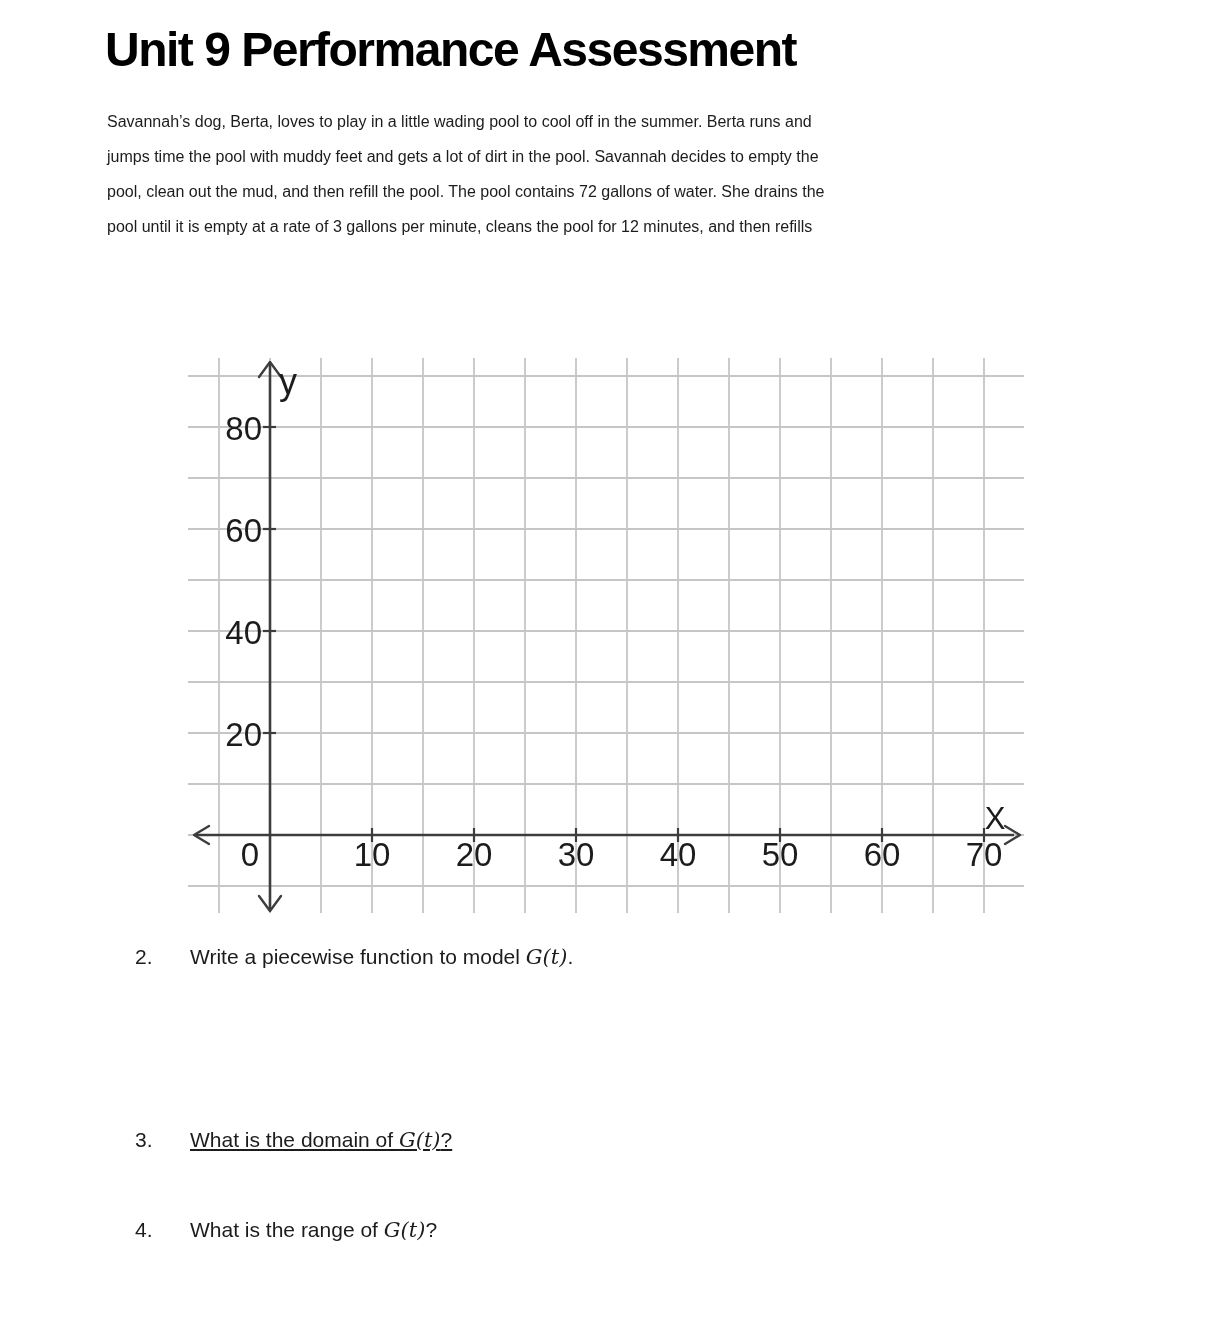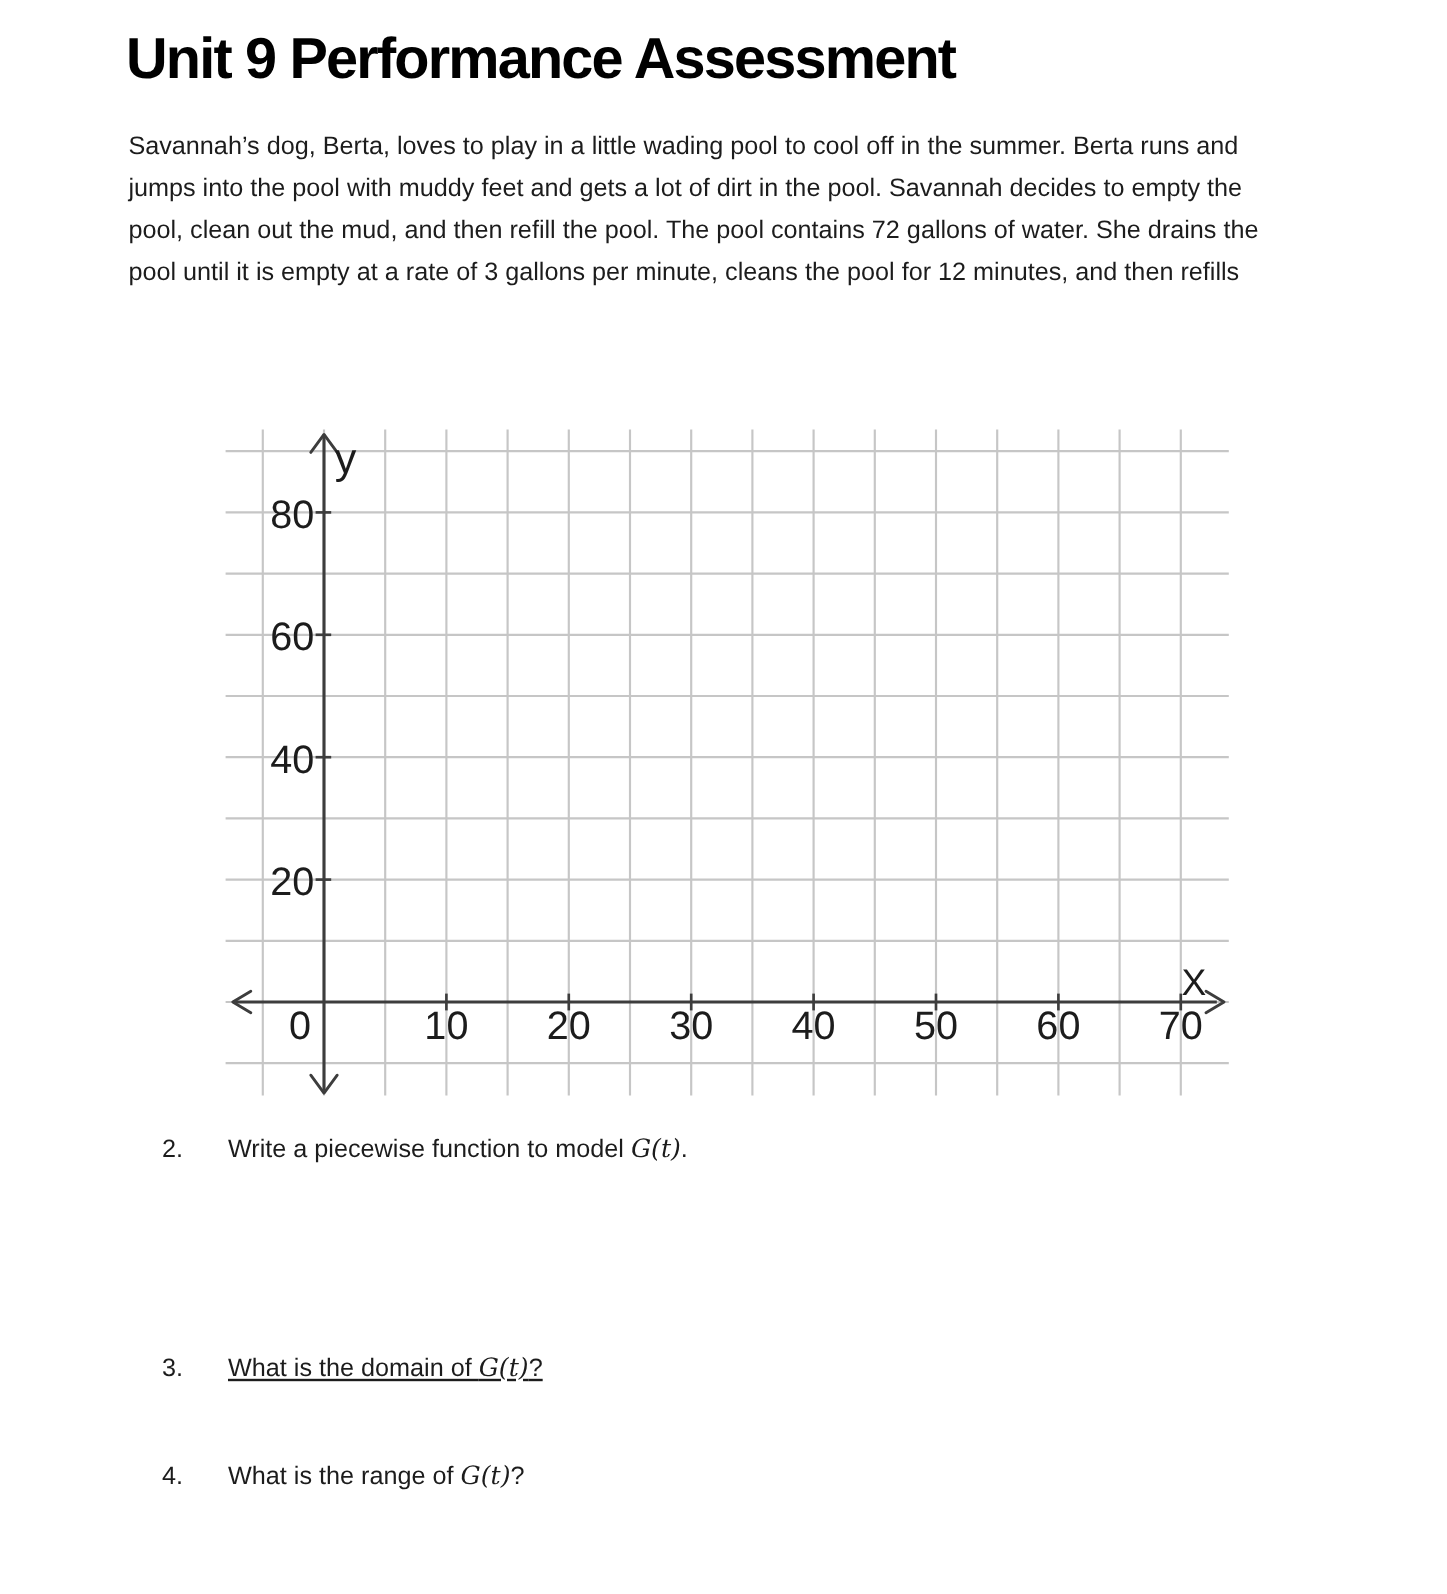--- a/index.html
+++ b/index.html
@@ -8,21 +8,21 @@
     background:#ffffff; overflow:hidden;
     font-family:"Liberation Sans", sans-serif; color:#1c1c1c;
   }
   .title {
     position:absolute; left:105px; top:24px;
     font-size:48px; font-weight:bold; letter-spacing:-1.5px;
     line-height:52px; color:#000000; white-space:nowrap;
   }
   .intro {
     position:absolute; left:107px; top:104px;
-    font-size:21px; color:#1c1c1c;
+    font-size:16px; color:#1c1c1c;
   }
   .intro .line { line-height:35px; white-space:nowrap; }
   .q {
     position:absolute; left:135px;
     font-size:21px; line-height:28px; white-space:nowrap; color:#1c1c1c;
   }
   .qnum { display:inline-block; width:55px; }
   .math {
     font-family:"DejaVu Serif", serif;
     font-style:italic; font-size:21px;
@@ -31,21 +31,21 @@
 </style>
 </head>
 <body>
 
 <div class="page">
 
   <div class="title">Unit 9 Performance Assessment</div>
 
   <div class="intro">
     <div class="line">Savannah’s dog, Berta, loves to play in a little wading pool to cool off in the summer. Berta runs and</div>
-    <div class="line">jumps into the pool with muddy feet and gets a lot of dirt in the pool. Savannah decides to empty the</div>
+    <div class="line">jumps time the pool with muddy feet and gets a lot of dirt in the pool. Savannah decides to empty the</div>
     <div class="line">pool, clean out the mud, and then refill the pool. The pool contains 72 gallons of water. She drains the</div>
     <div class="line">pool until it is empty at a rate of 3 gallons per minute, cleans the pool for 12 minutes, and then refills</div>
   </div>
 
 
   <svg class="graph-svg" width="844" height="572" viewBox="0 0 844 572" id="graph-svg">
       <line x1="2" y1="536" x2="838" y2="536" stroke="#c6c6c6" stroke-width="1.8"></line>
       <line x1="2" y1="485" x2="838" y2="485" stroke="#c6c6c6" stroke-width="1.8"></line>
       <line x1="2" y1="434" x2="838" y2="434" stroke="#c6c6c6" stroke-width="1.8"></line>
       <line x1="2" y1="383" x2="838" y2="383" stroke="#c6c6c6" stroke-width="1.8"></line>

